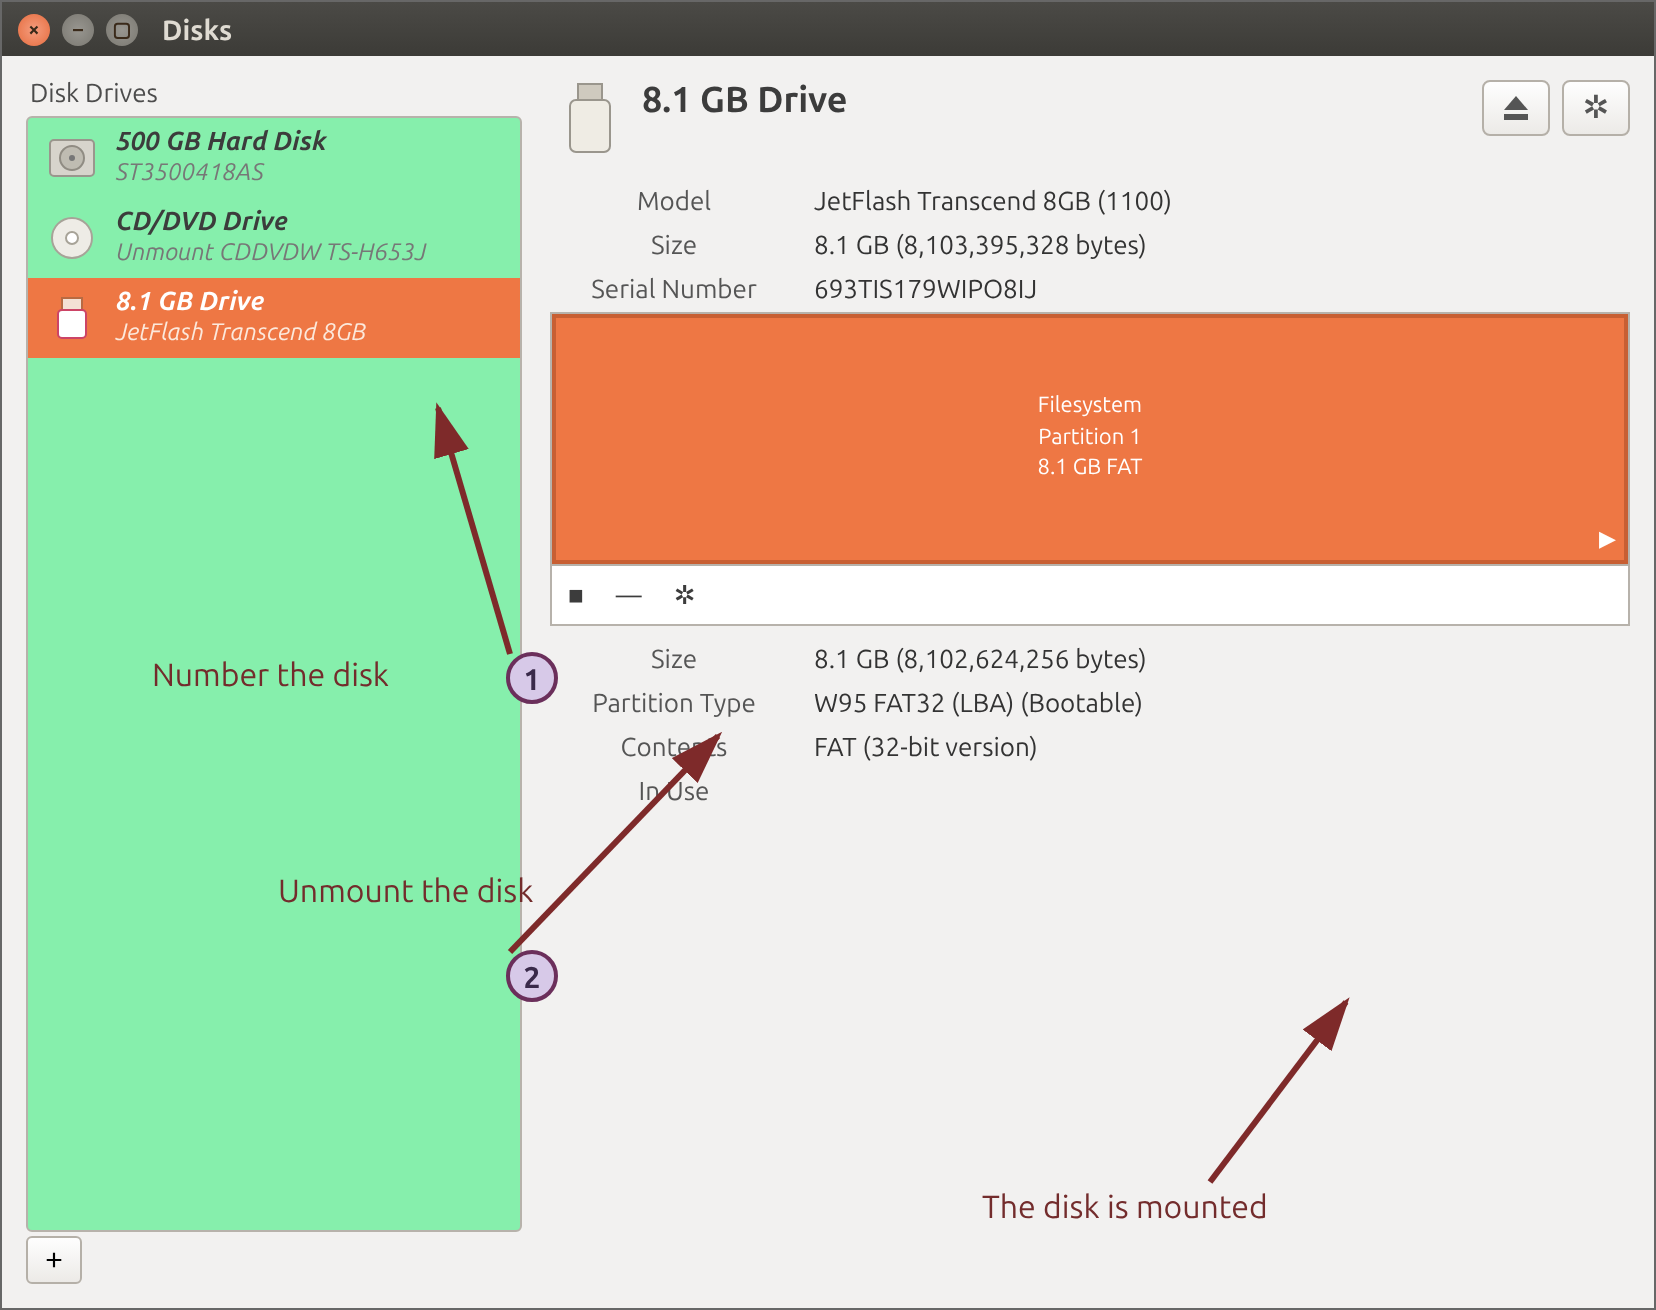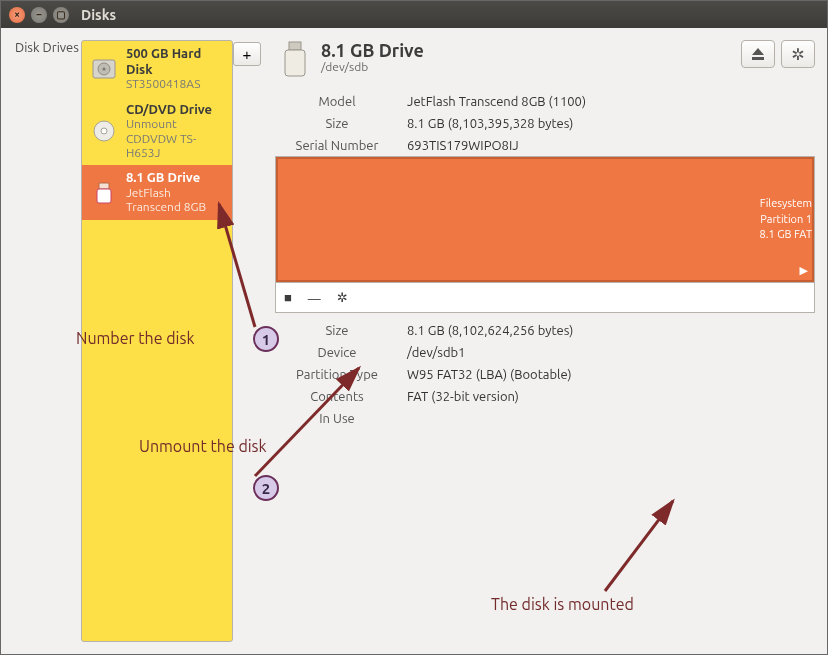--- a/index.html
+++ b/index.html
@@ -8,23 +8,23 @@
 .window { width: 828px; height: 655px; background: #f2f1f0; border: 1px solid #676767; position: relative; }
 
 .titlebar { height: 27px; background: linear-gradient(#4b4a46, #3c3b37); display: flex; align-items: center; padding: 0 8px; color: #dfdbd2; font-weight: bold; font-size: 14px; }
 .tb-btn { width: 16px; height: 16px; border-radius: 50%; margin-right: 6px; display: flex; align-items: center; justify-content: center; font-size: 10px; color: #3a2a1a; }
 .tb-close { background: radial-gradient(#f59d7e, #e56c3e); }
 .tb-min { background: radial-gradient(#989690, #7a7871); }
 .tb-max { background: radial-gradient(#989690, #7a7871); }
 
 .content { position: absolute; top: 27px; left: 0; right: 0; bottom: 0; padding: 12px; display: flex; gap: 14px; }
 
-.left { width: 248px; display: flex; flex-direction: row; }
+.left { width: 248px; display: flex; flex-direction: column; }
 .left-hdr { font-size: 13px; color: #4c4c4c; padding: 0 2px 4px; }
-.drive-list { flex: 1; background: #fde047; border: 1px solid #b7b2ab; border-radius: 3px; overflow: hidden; }
+.drive-list { flex: 1; background: #86efac; border: 1px solid #b7b2ab; border-radius: 3px; overflow: hidden; font-style: italic; }
 .drive-item { display: flex; align-items: center; padding: 5px 8px; gap: 8px; }
 .drive-item.selected { background: #ee7744; color: #fff; }
 .drive-icon { width: 28px; height: 28px; flex-shrink: 0; display:flex; align-items:center; justify-content:center; }
 .drive-text { display: flex; flex-direction: column; line-height: 1.2; }
 .drive-title { font-weight: bold; font-size: 13px; }
 .drive-sub { font-size: 12px; color: #777; }
 .drive-item.selected .drive-sub { color: #fce9dc; }
 .left-foot { margin-top: 2px; }
 .add-btn { width: 28px; height: 24px; border: 1px solid #b5b0a8; background: linear-gradient(#fefefe,#eceae7); border-radius: 3px; font-size: 15px; line-height:1; display:flex; align-items:center; justify-content:center; }
 
@@ -37,21 +37,21 @@
 .r-actions { display:flex; gap:6px; }
 .act-btn { width: 34px; height: 28px; border: 1px solid #b5b0a8; background: linear-gradient(#fefefe,#eceae7); border-radius: 4px; display:flex; align-items:center; justify-content:center; }
 
 .props { margin-left: 2px; }
 .prow { display:flex; padding: 4px 0; font-size: 13px; }
 .plabel { width: 130px; text-align: center; color: #555; padding-right: 10px; }
 .pval { flex:1; color: #333; }
 
 .vol-hdr { font-weight: bold; padding: 10px 0 6px; }
 .vol-box { border: 1px solid #b7b2ab; background: #fff; }
-.vol-part { height: 125px; background: #ee7744; color: #fff; display:flex; flex-direction:column; align-items:flex-end; justify-content:center; font-size: 11px; line-height:1.4; position:relative; border: 2px solid #c85f33; }
+.vol-part { height: 125px; background: #ee7744; color: #fff; display:flex; flex-direction:column; align-items:center; justify-content:center; font-size: 11px; line-height:1.4; position:relative; border: 2px solid #c85f33; }
 .vol-part .tri { position:absolute; right:4px; bottom:2px; font-size:11px; }
 .vol-toolbar { border: 1px solid #b7b2ab; border-top:none; height: 30px; display:flex; align-items:center; padding: 0 8px; gap: 16px; background: #fff; }
 .tbicon { font-size: 13px; }
 
 .link { color: #d9522d; text-decoration: underline; }
 
 
 .anno-circle { position:absolute; width:26px; height:26px; border:2px solid #6b2f5b; border-radius:50%; background:#d7c9e8; color:#3a2a4a; font-weight:bold; display:flex; align-items:center; justify-content:center; font-size:15px; }
 .anno-text { position:absolute; color:#732c2c; font-size:16px; }
 .arrow-line { stroke:#7e2a2a; stroke-width:3; fill:none; }
@@ -126,21 +126,20 @@
 
       <div class="right-hdr">
         <div class="r-icon">
           <svg width="30" height="40">
               <rect x="9" y="2" width="12" height="8" fill="#cfcabf" stroke="#9a968d"></rect>
               <rect x="5" y="10" width="20" height="26" rx="3" fill="#efece4" stroke="#9a968d"></rect>
             </svg>
         </div>
         <div class="r-title-block">
           <div class="r-title">8.1 GB Drive</div>
-          <div class="r-dev">/dev/sdb</div>
         </div>
         <div class="r-actions">
           <button class="act-btn">
             <svg width="14" height="14">
                 <polygon points="7,1 13,8 1,8" fill="#555"></polygon>
                 <rect x="1" y="10" width="12" height="3" fill="#555"></rect>
               </svg>
           </button>
           <button class="act-btn">
             <span style="font-size:16px;color:#555;">✲</span>
@@ -175,24 +174,20 @@
       <div class="vol-toolbar">
         <span class="tbicon">■</span>
         <span class="tbicon">—</span>
         <span class="tbicon"><span>✲</span></span>
       </div>
 
       <div class="props" style="margin-top:6px;">
         <div class="prow">
             <div class="plabel">Size</div>
             <div class="pval">8.1 GB (8,102,624,256 bytes)</div>
-          </div>
-        <div class="prow">
-            <div class="plabel">Device</div>
-            <div class="pval">/dev/sdb1</div>
           </div>
         <div class="prow">
             <div class="plabel">Partition Type</div>
             <div class="pval">W95 FAT32 (LBA) (Bootable)</div>
           </div>
         <div class="prow">
             <div class="plabel">Contents</div>
             <div class="pval">FAT (32-bit version)</div>
           </div>
         <div class="prow">

